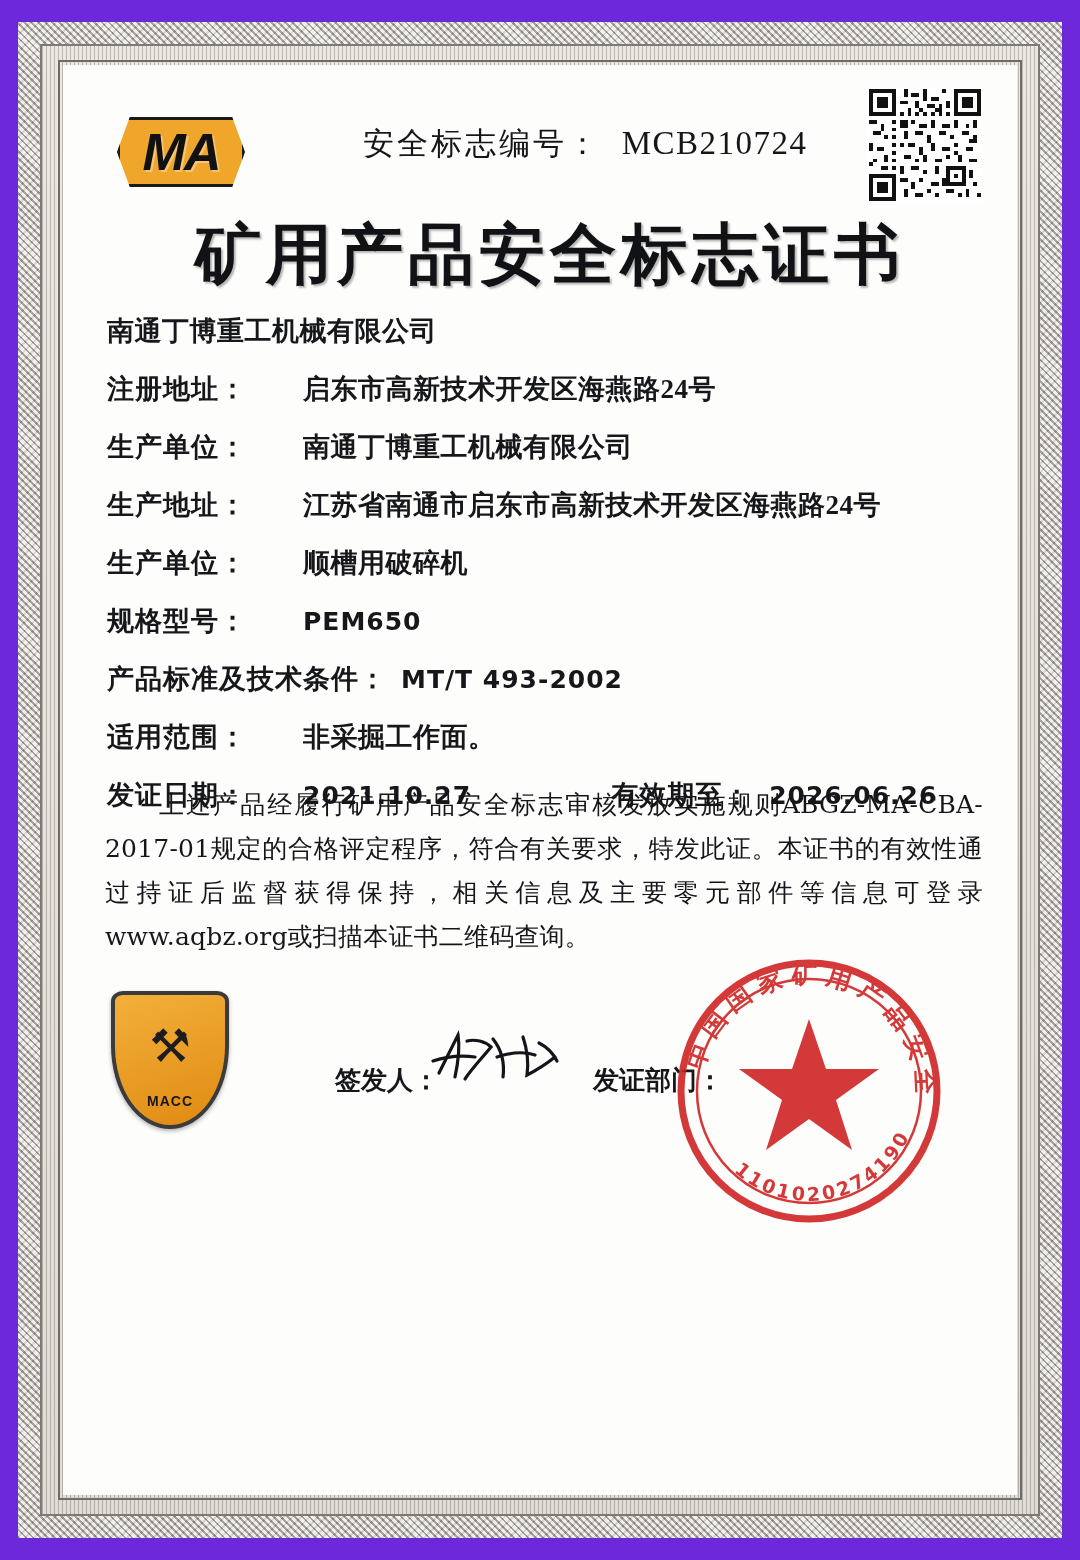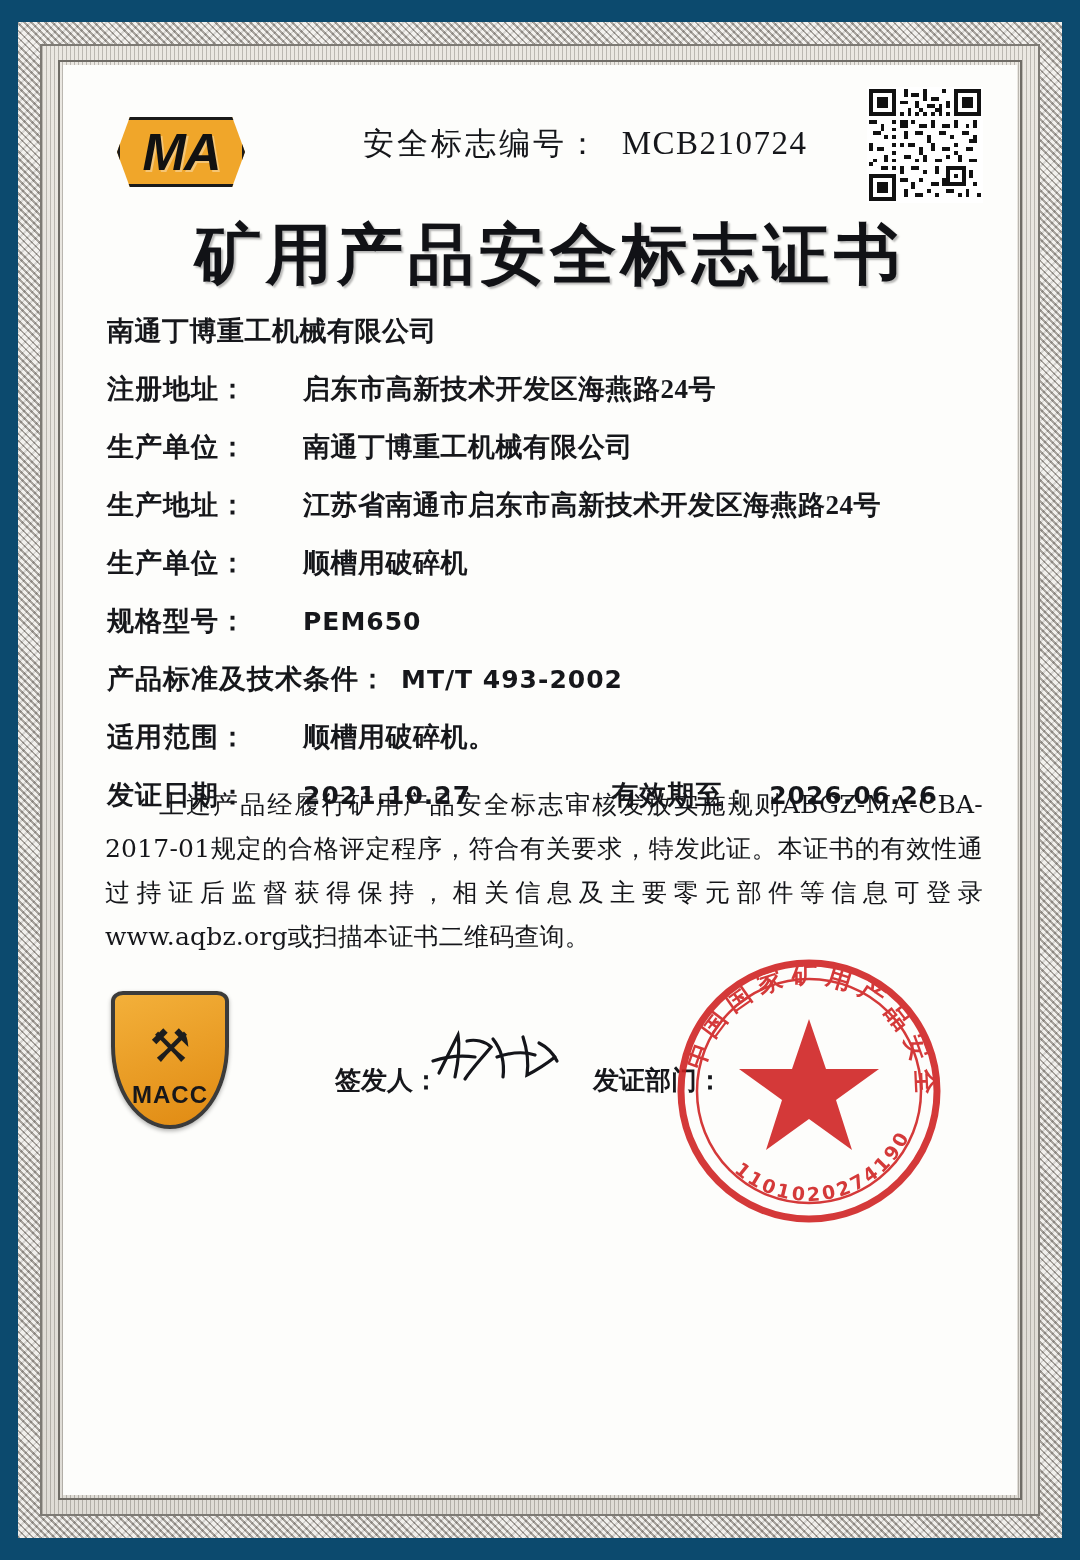--- a/index.html
+++ b/index.html
@@ -12,21 +12,21 @@
     height: 1560px;
     font-family: "Liberation Serif", "DejaVu Serif", serif;
     overflow: hidden;
   }
 
   
   #certificate {
     position: relative;
     width: 1080px;
     height: 1560px;
-    background: #0c4a6e;
+    background: #6d28d9;
     box-sizing: border-box;
   }
 
   
   .border-outer {
     position: absolute;
     left: 18px;
     top: 22px;
     right: 18px;
     bottom: 22px;
@@ -246,21 +246,21 @@
     font-weight: bold;
   }
   .shield .macc {
     position: absolute;
     left: 0;
     right: 0;
     bottom: 20px;
     text-align: center;
     font-family: "Liberation Sans", sans-serif;
     font-weight: bold;
-    font-size: 24px;
+    font-size: 14px;
     color: #17171a;
     letter-spacing: 1px;
   }
 
   .signer {
     position: absolute;
     left: 272px;
     top: 118px;
     font-size: 26px;
     font-weight: bold;
@@ -471,21 +471,21 @@
         <div class="val latin">PEM650</div>
       </div>
 
       <div class="row">
         <div class="key wide">产品标准及技术条件：</div>
         <div class="val latin">MT/T 493-2002</div>
       </div>
 
       <div class="row">
         <div class="key">适用范围：</div>
-        <div class="val">顺槽用破碎机。</div>
+        <div class="val">非采掘工作面。</div>
       </div>
 
       <div class="row two-col">
         <div class="key">发证日期：</div>
         <div class="val latin">2021.10.27</div>
         <div class="spacer"></div>
         <div class="key2">有效期至：</div>
         <div class="val latin">2026.06.26</div>
       </div>
 

